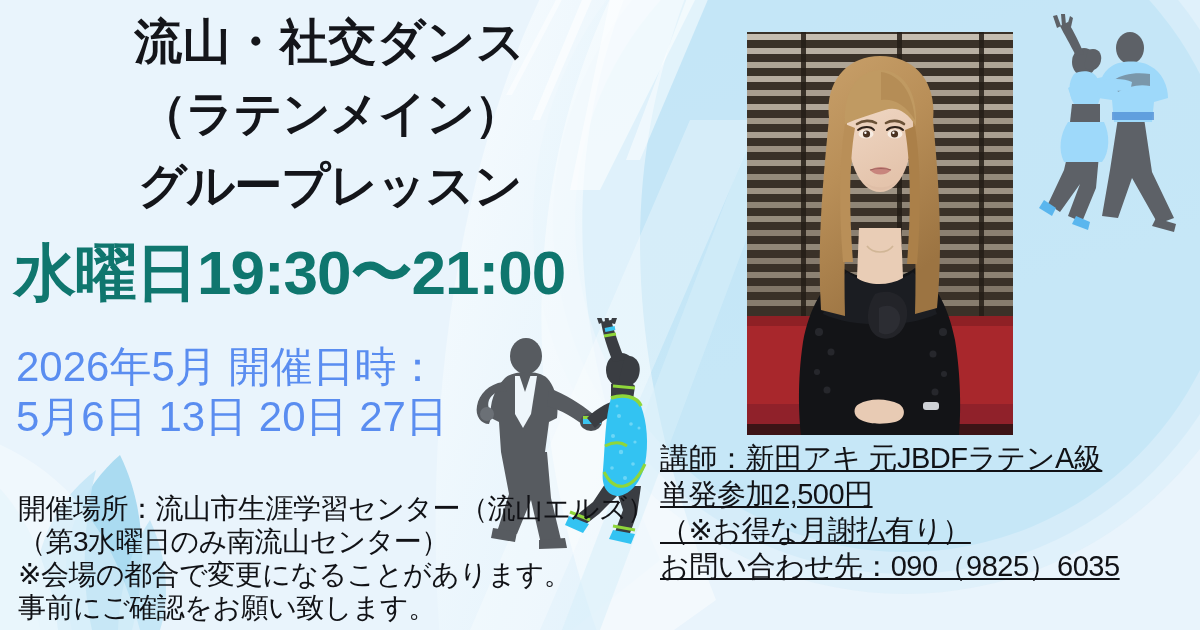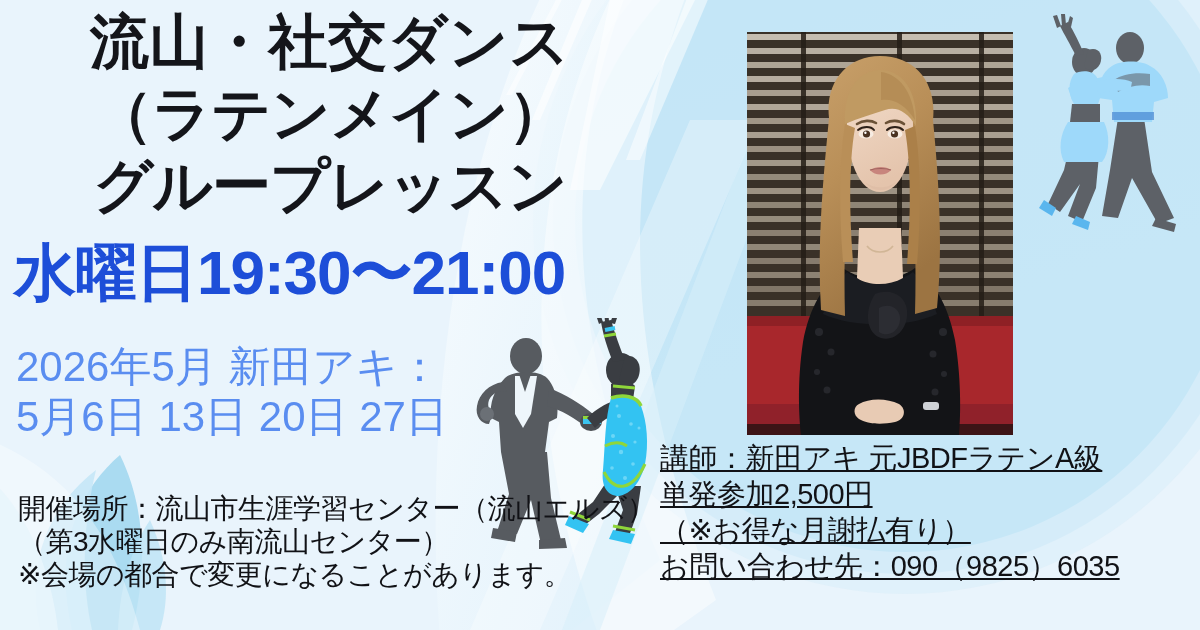--- a/index.html
+++ b/index.html
@@ -30,35 +30,35 @@
     position: absolute;
     left: 0;
     top: 6px;
     width: 660px;
     z-index: 6;
     text-align: center;
   }
   .headline .line {
     color: #14151a;
     font-weight: 700;
-    font-size: 59px;
+    font-size: 48px;
     line-height: 72px;
     letter-spacing: 0.5px;
     white-space: nowrap;
   }
   .headline .line.l2 { letter-spacing: -1px; }
   .headline .line.l3 { letter-spacing: -1px; text-align: center; }
 
   
   .time-line {
     position: absolute;
     left: 14px;
     top: 238px;
     z-index: 6;
-    color: #1d4ed8;
+    color: #0f766e;
     font-weight: 700;
     font-size: 62px;
     line-height: 70px;
     letter-spacing: -1px;
     white-space: nowrap;
   }
 
   
   .dates {
     position: absolute;
@@ -185,28 +185,29 @@
 
   <div class="headline">
     <div class="line l1">流山・社交ダンス</div>
     <div class="line l2">（ラテンメイン）</div>
     <div class="line l3">グループレッスン</div>
   </div>
 
   <div class="time-line">水曜日19:30〜21:00</div>
 
   <div class="dates">
-    <div>2026年5月 新田アキ：</div>
+    <div>2026年5月 開催日時：</div>
     <div>5月6日 13日 20日 27日</div>
   </div>
 
   <div class="venue">
     <div>開催場所：流山市生涯学習センター（流山エルズ）</div>
     <div>（第3水曜日のみ南流山センター）</div>
     <div>※会場の都合で変更になることがあります。</div>
+    <div>事前にご確認をお願い致します。</div>
   </div>
 
   <div class="instructor">
     <div>講師：新田アキ 元JBDFラテンA級</div>
     <div>単発参加2,500円</div>
     <div>（※お得な月謝払有り）</div>
     <div>お問い合わせ先：090（9825）6035</div>
   </div>
 
   <div class="photo-frame">

